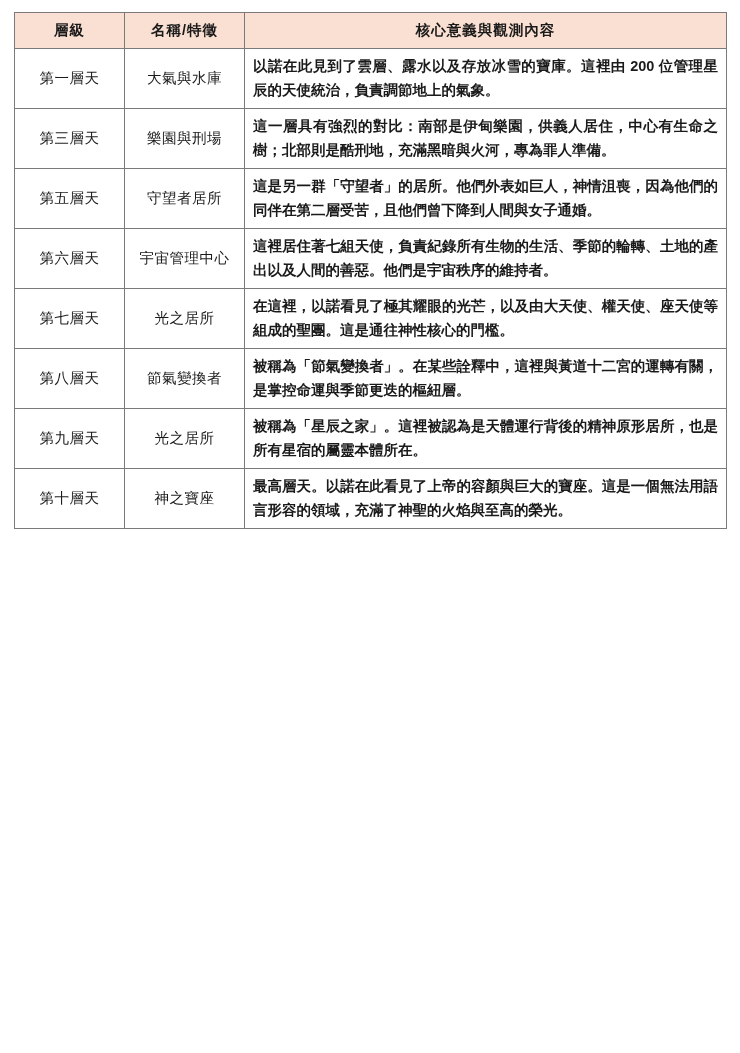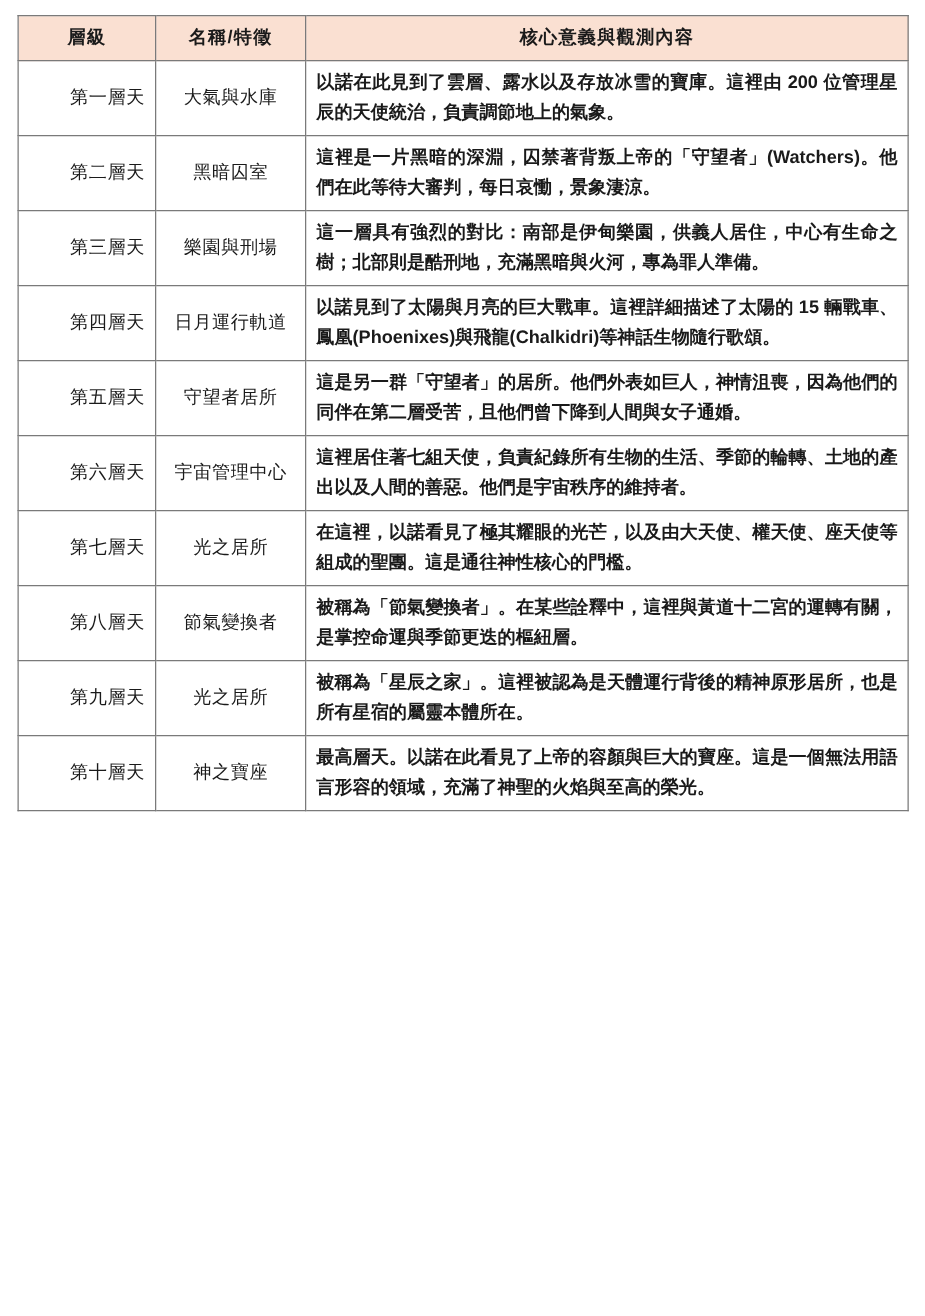--- a/index.html
+++ b/index.html
@@ -40,21 +40,21 @@
     font-weight: bold;
     font-size: 15px;
     padding: 8px 6px;
     letter-spacing: 1px;
   }
   col.c-level { width: 110px; }
   col.c-name  { width: 120px; }
   col.c-desc  { width: 482px; }
 
   td.level {
-    text-align: right;
+    text-align: center;
     font-size: 15px;
     letter-spacing: 0.5px;
     padding-left: 10px;
   }
   td.name {
     text-align: center;
     font-size: 15px;
     letter-spacing: 0.5px;
     padding-left: 10px;
   }
@@ -84,33 +84,23 @@
         <th>核心意義與觀測內容</th>
       </tr>
     </thead>
     <tbody>
       <tr>
         <td class="level">第一層天</td>
         <td class="name">大氣與水庫</td>
         <td class="desc">以諾在此見到了雲層、露水以及存放冰雪的寶庫。這裡由 200 位管理星辰的天使統治，負責調節地上的氣象。</td>
       </tr>
       <tr>
-        <td class="level">第二層天</td>
-        <td class="name">黑暗囚室</td>
-        <td class="desc">這裡是一片黑暗的深淵，囚禁著背叛上帝的「守望者」(Watchers)。他們在此等待大審判，每日哀慟，景象淒涼。</td>
-      </tr>
-      <tr>
         <td class="level">第三層天</td>
         <td class="name">樂園與刑場</td>
         <td class="desc">這一層具有強烈的對比：南部是伊甸樂園，供義人居住，中心有生命之樹；北部則是酷刑地，充滿黑暗與火河，專為罪人準備。</td>
-      </tr>
-      <tr>
-        <td class="level">第四層天</td>
-        <td class="name">日月運行軌道</td>
-        <td class="desc">以諾見到了太陽與月亮的巨大戰車。這裡詳細描述了太陽的 15 輛戰車、鳳凰(Phoenixes)與飛龍(Chalkidri)等神話生物隨行歌頌。</td>
       </tr>
       <tr>
         <td class="level">第五層天</td>
         <td class="name">守望者居所</td>
         <td class="desc">這是另一群「守望者」的居所。他們外表如巨人，神情沮喪，因為他們的同伴在第二層受苦，且他們曾下降到人間與女子通婚。</td>
       </tr>
       <tr>
         <td class="level">第六層天</td>
         <td class="name">宇宙管理中心</td>
         <td class="desc">這裡居住著七組天使，負責紀錄所有生物的生活、季節的輪轉、土地的產出以及人間的善惡。他們是宇宙秩序的維持者。</td>

